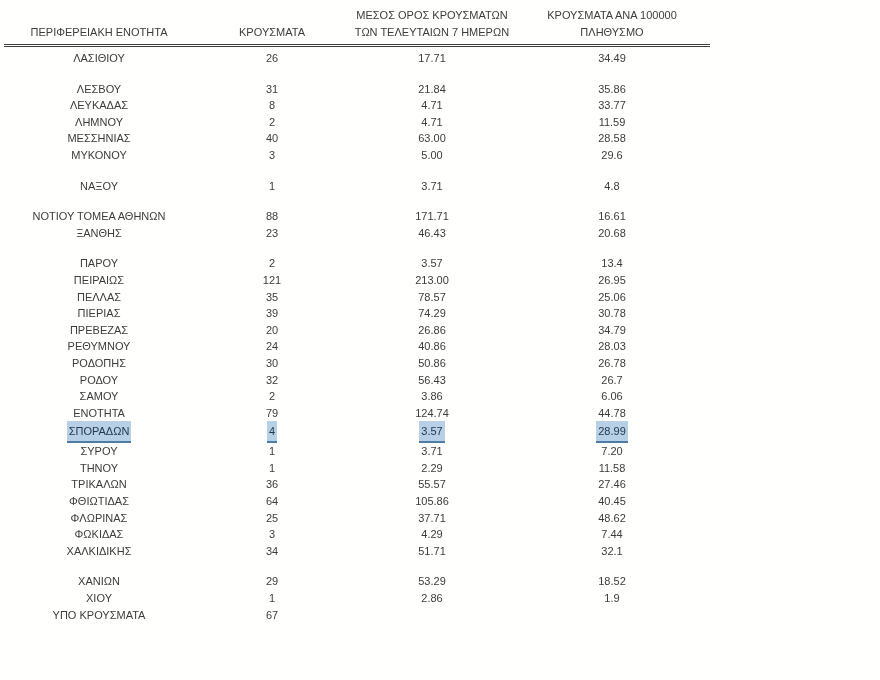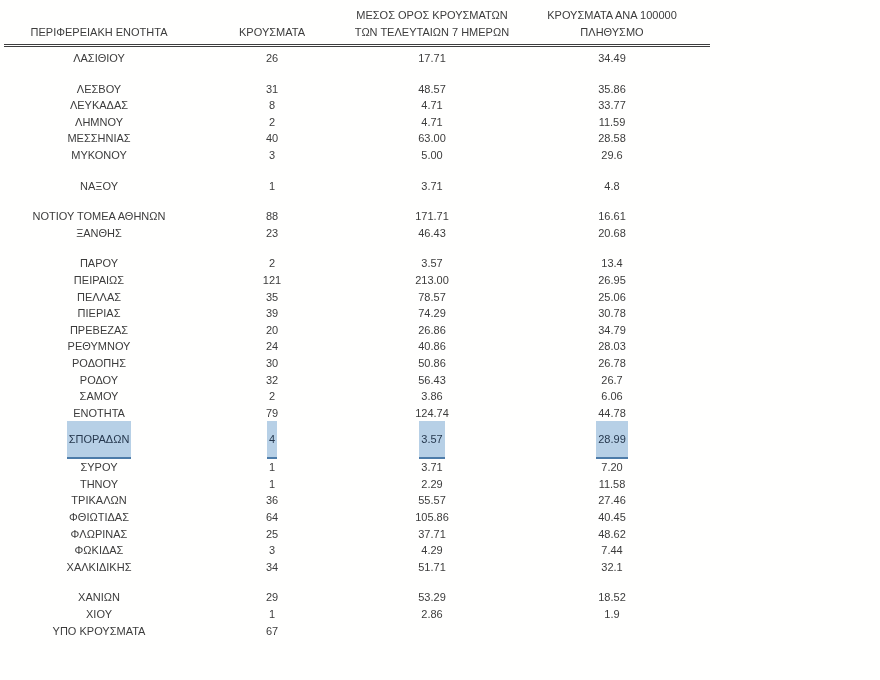--- a/index.html
+++ b/index.html
@@ -42,21 +42,21 @@
     vertical-align: middle;
     padding: 0;
     white-space: nowrap;
   }
   tbody tr.first-row td { padding-top: 3px; }
   tbody tr.spacer td { height: 14px; }
   .hl {
     background: var(--hl-bg, #b7d0e6);
     color: var(--hl-text, #26384e);
     border-bottom: 2px solid var(--hl-line, #4d7ca9);
-    padding: 12px 2px;
+    padding: 4px 2px;
     line-height: 12px;
     display: inline-block;
   }
 </style>
 </head>
 <body>
 
 <div class="page">
   <table class="cases-table">
     <colgroup>
@@ -81,21 +81,21 @@
           <td><span>26</span></td>
           <td><span>17.71</span></td>
           <td><span>34.49</span></td>
         </tr>
         <tr class="spacer">
           <td colspan="4"></td>
         </tr>
         <tr>
           <td><span>ΛΕΣΒΟΥ</span></td>
           <td><span>31</span></td>
-          <td><span>48.57</span></td>
+          <td><span>21.84</span></td>
           <td><span>35.86</span></td>
         </tr>
         <tr>
           <td><span>ΛΕΥΚΑΔΑΣ</span></td>
           <td><span>8</span></td>
           <td><span>4.71</span></td>
           <td><span>33.77</span></td>
         </tr>
         <tr>
           <td><span>ΛΗΜΝΟΥ</span></td>

